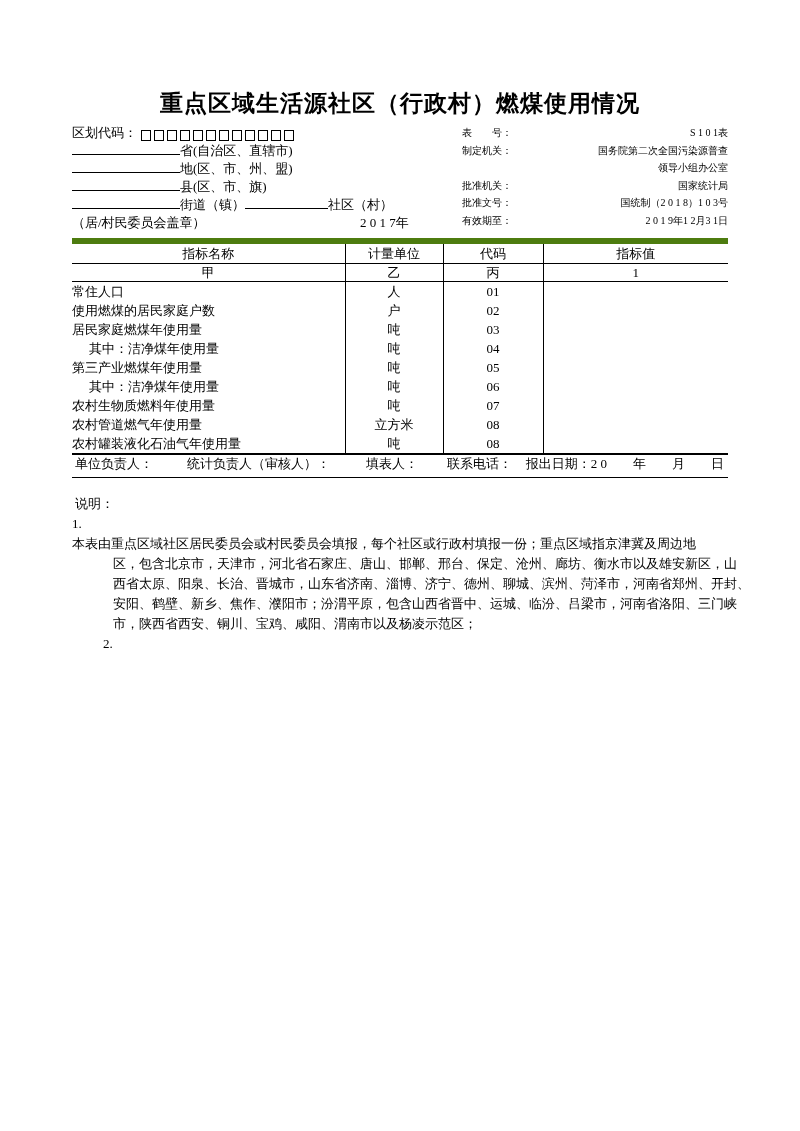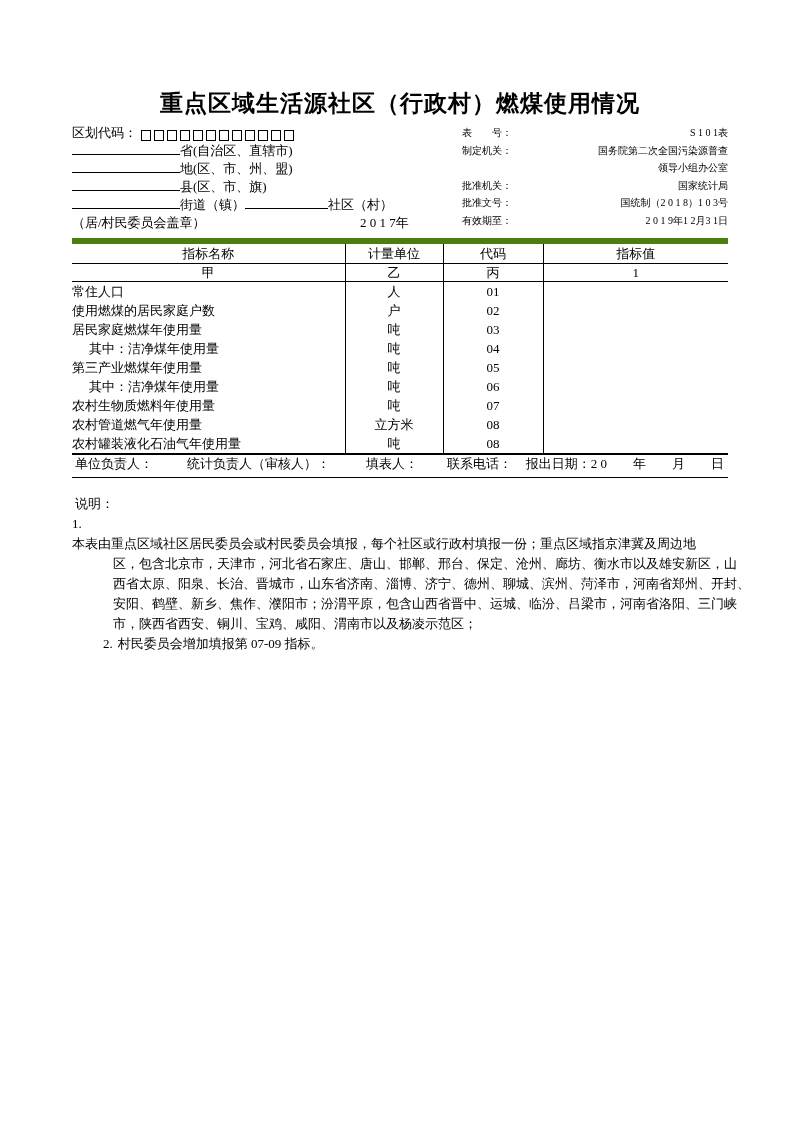--- a/index.html
+++ b/index.html
@@ -269,21 +269,20 @@
         <span class="note-label">说明：</span>
         <span class="note-num">1.</span>
         <span>本表由重点区域社区居民委员会或村民委员会填报，每个社区或行政村填报一份；重点区域指京津冀及周边地</span>
       </div>
       <div class="note-cont">区，包含北京市，天津市，河北省石家庄、唐山、邯郸、邢台、保定、沧州、廊坊、衡水市以及雄安新区，山</div>
       <div class="note-cont">西省太原、阳泉、长治、晋城市，山东省济南、淄博、济宁、德州、聊城、滨州、菏泽市，河南省郑州、开封、</div>
       <div class="note-cont">安阳、鹤壁、新乡、焦作、濮阳市；汾渭平原，包含山西省晋中、运城、临汾、吕梁市，河南省洛阳、三门峡</div>
       <div class="note-cont">市，陕西省西安、铜川、宝鸡、咸阳、渭南市以及杨凌示范区；</div>
       <div class="note-item2">
         <span class="note-num">2.</span>
-        <span>村民委员会增加填报第 07-09 指标。</span>
       </div>
     </div>
 
   </div>
 
   <div class="page-num">
     <span class="dash">—</span>
     <span class="num">60</span>
     <span class="dash">—</span>
   </div>

